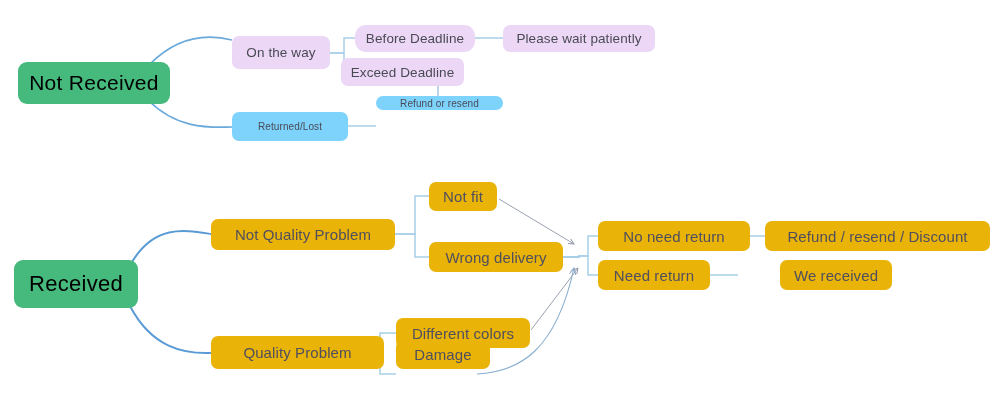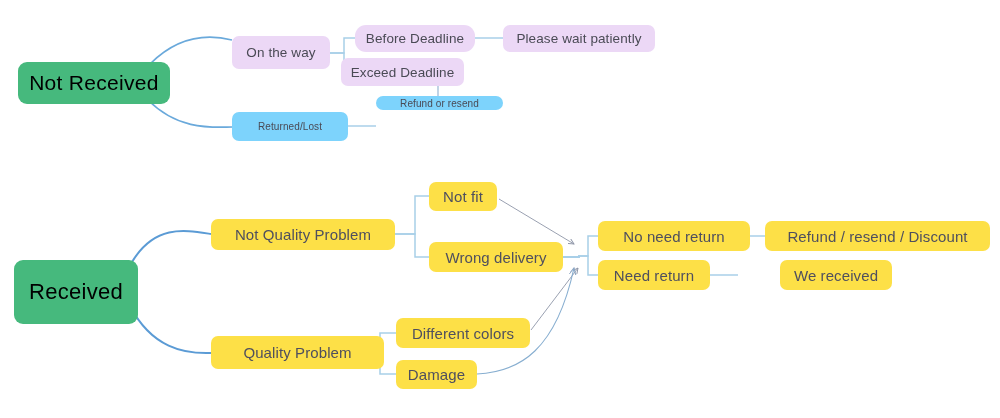--- a/index.html
+++ b/index.html
@@ -47,21 +47,21 @@
     background: #ecd8f6;
     color: #4a4a55;
     font-size: 13.5px;
   }
   .node.mint {
     background: #7dd3fc;
     color: #4a4a55;
     font-size: 10px;
   }
   .node.periwinkle {
-    background: #fde047;
+    background: #eab308;
     color: #4f4f5e;
     font-size: 15px;
   }
 </style>
 </head>
 <body>
 
 <div id="canvas">
 
   <svg id="edges" viewBox="0 0 1000 418" xmlns="http://www.w3.org/2000/svg">
@@ -120,33 +120,33 @@
   <div class="node lilac" style="left:355px; top:25px; width:120px; height:27px;border-radius:11px;">Before Deadline</div>
 
   <div class="node lilac" style="left:503px; top:25px; width:152px; height:27px;">Please wait patiently</div>
 
   <div class="node lilac" style="left:341px; top:58px; width:123px; height:28px;">Exceed Deadline</div>
 
   <div class="node mint" style="left:232px; top:112px; width:116px; height:29px;">Returned/Lost</div>
 
   <div class="node mint" style="left:376px; top:96px; width:127px; height:14px;">Refund or resend</div>
 
-  <div class="node root" style="left:14px; top:260px; width:124px; height:64px; font-size:22px;">Received</div>
+  <div class="node root" style="left:14px; top:260px; width:124px; height:48px; font-size:22px;">Received</div>
 
   <div class="node periwinkle" style="left:211px; top:219px; width:184px; height:31px;">Not Quality Problem</div>
 
   <div class="node periwinkle" style="left:429px; top:182px; width:68px; height:29px;">Not fit</div>
 
   <div class="node periwinkle" style="left:429px; top:242px; width:134px; height:30px;">Wrong delivery</div>
 
   <div class="node periwinkle" style="left:211px; top:336px; width:173px; height:33px;">Quality Problem</div>
 
   <div class="node periwinkle" style="left:396px; top:318px; width:134px; height:30px;">Different colors</div>
 
-  <div class="node periwinkle" style="left:396px; top:360px; width:81px; height:29px;">Damage</div>
+  <div class="node periwinkle" style="left:396px; top:340px; width:94px; height:29px;">Damage</div>
 
   <div class="node periwinkle" style="left:598px; top:221px; width:152px; height:30px;">No need return</div>
 
   <div class="node periwinkle" style="left:598px; top:260px; width:112px; height:30px;text-align:center;">Need return</div>
 
   <div class="node periwinkle" style="left:765px; top:221px; width:225px; height:30px;">Refund / resend / Discount</div>
 
   <div class="node periwinkle" style="left:780px; top:260px; width:112px; height:30px;">We received</div>
 
 </div>

